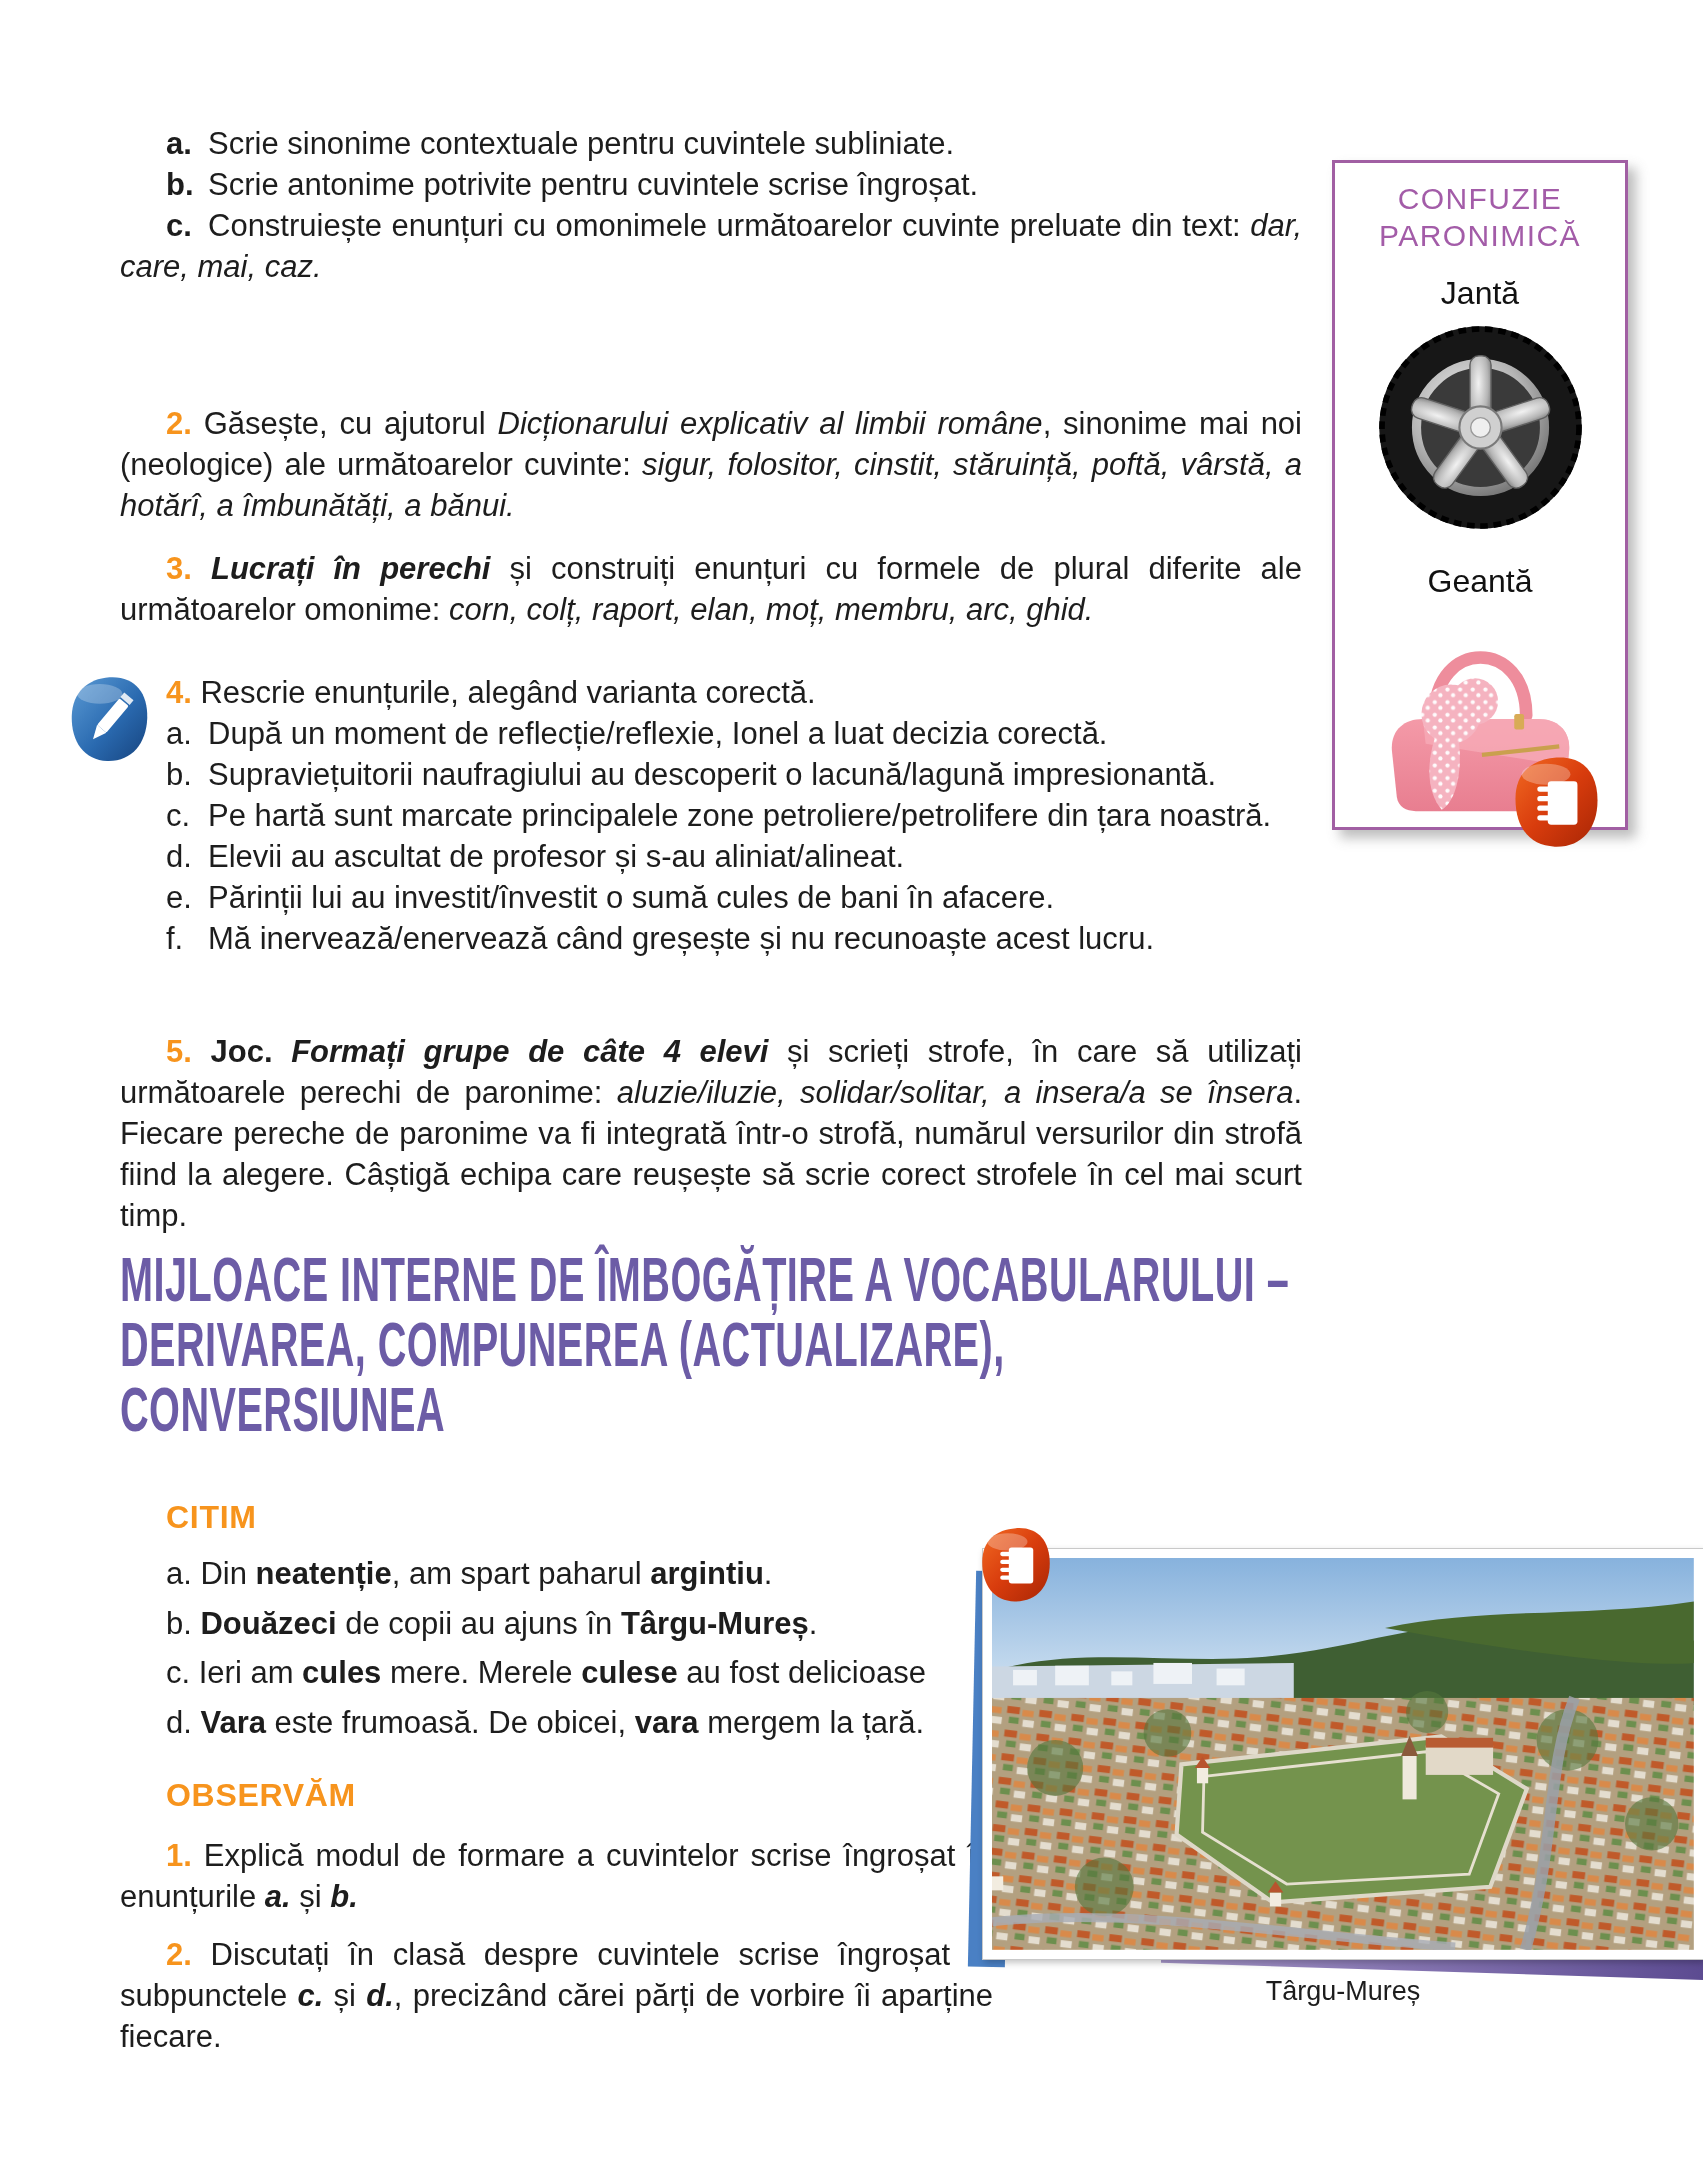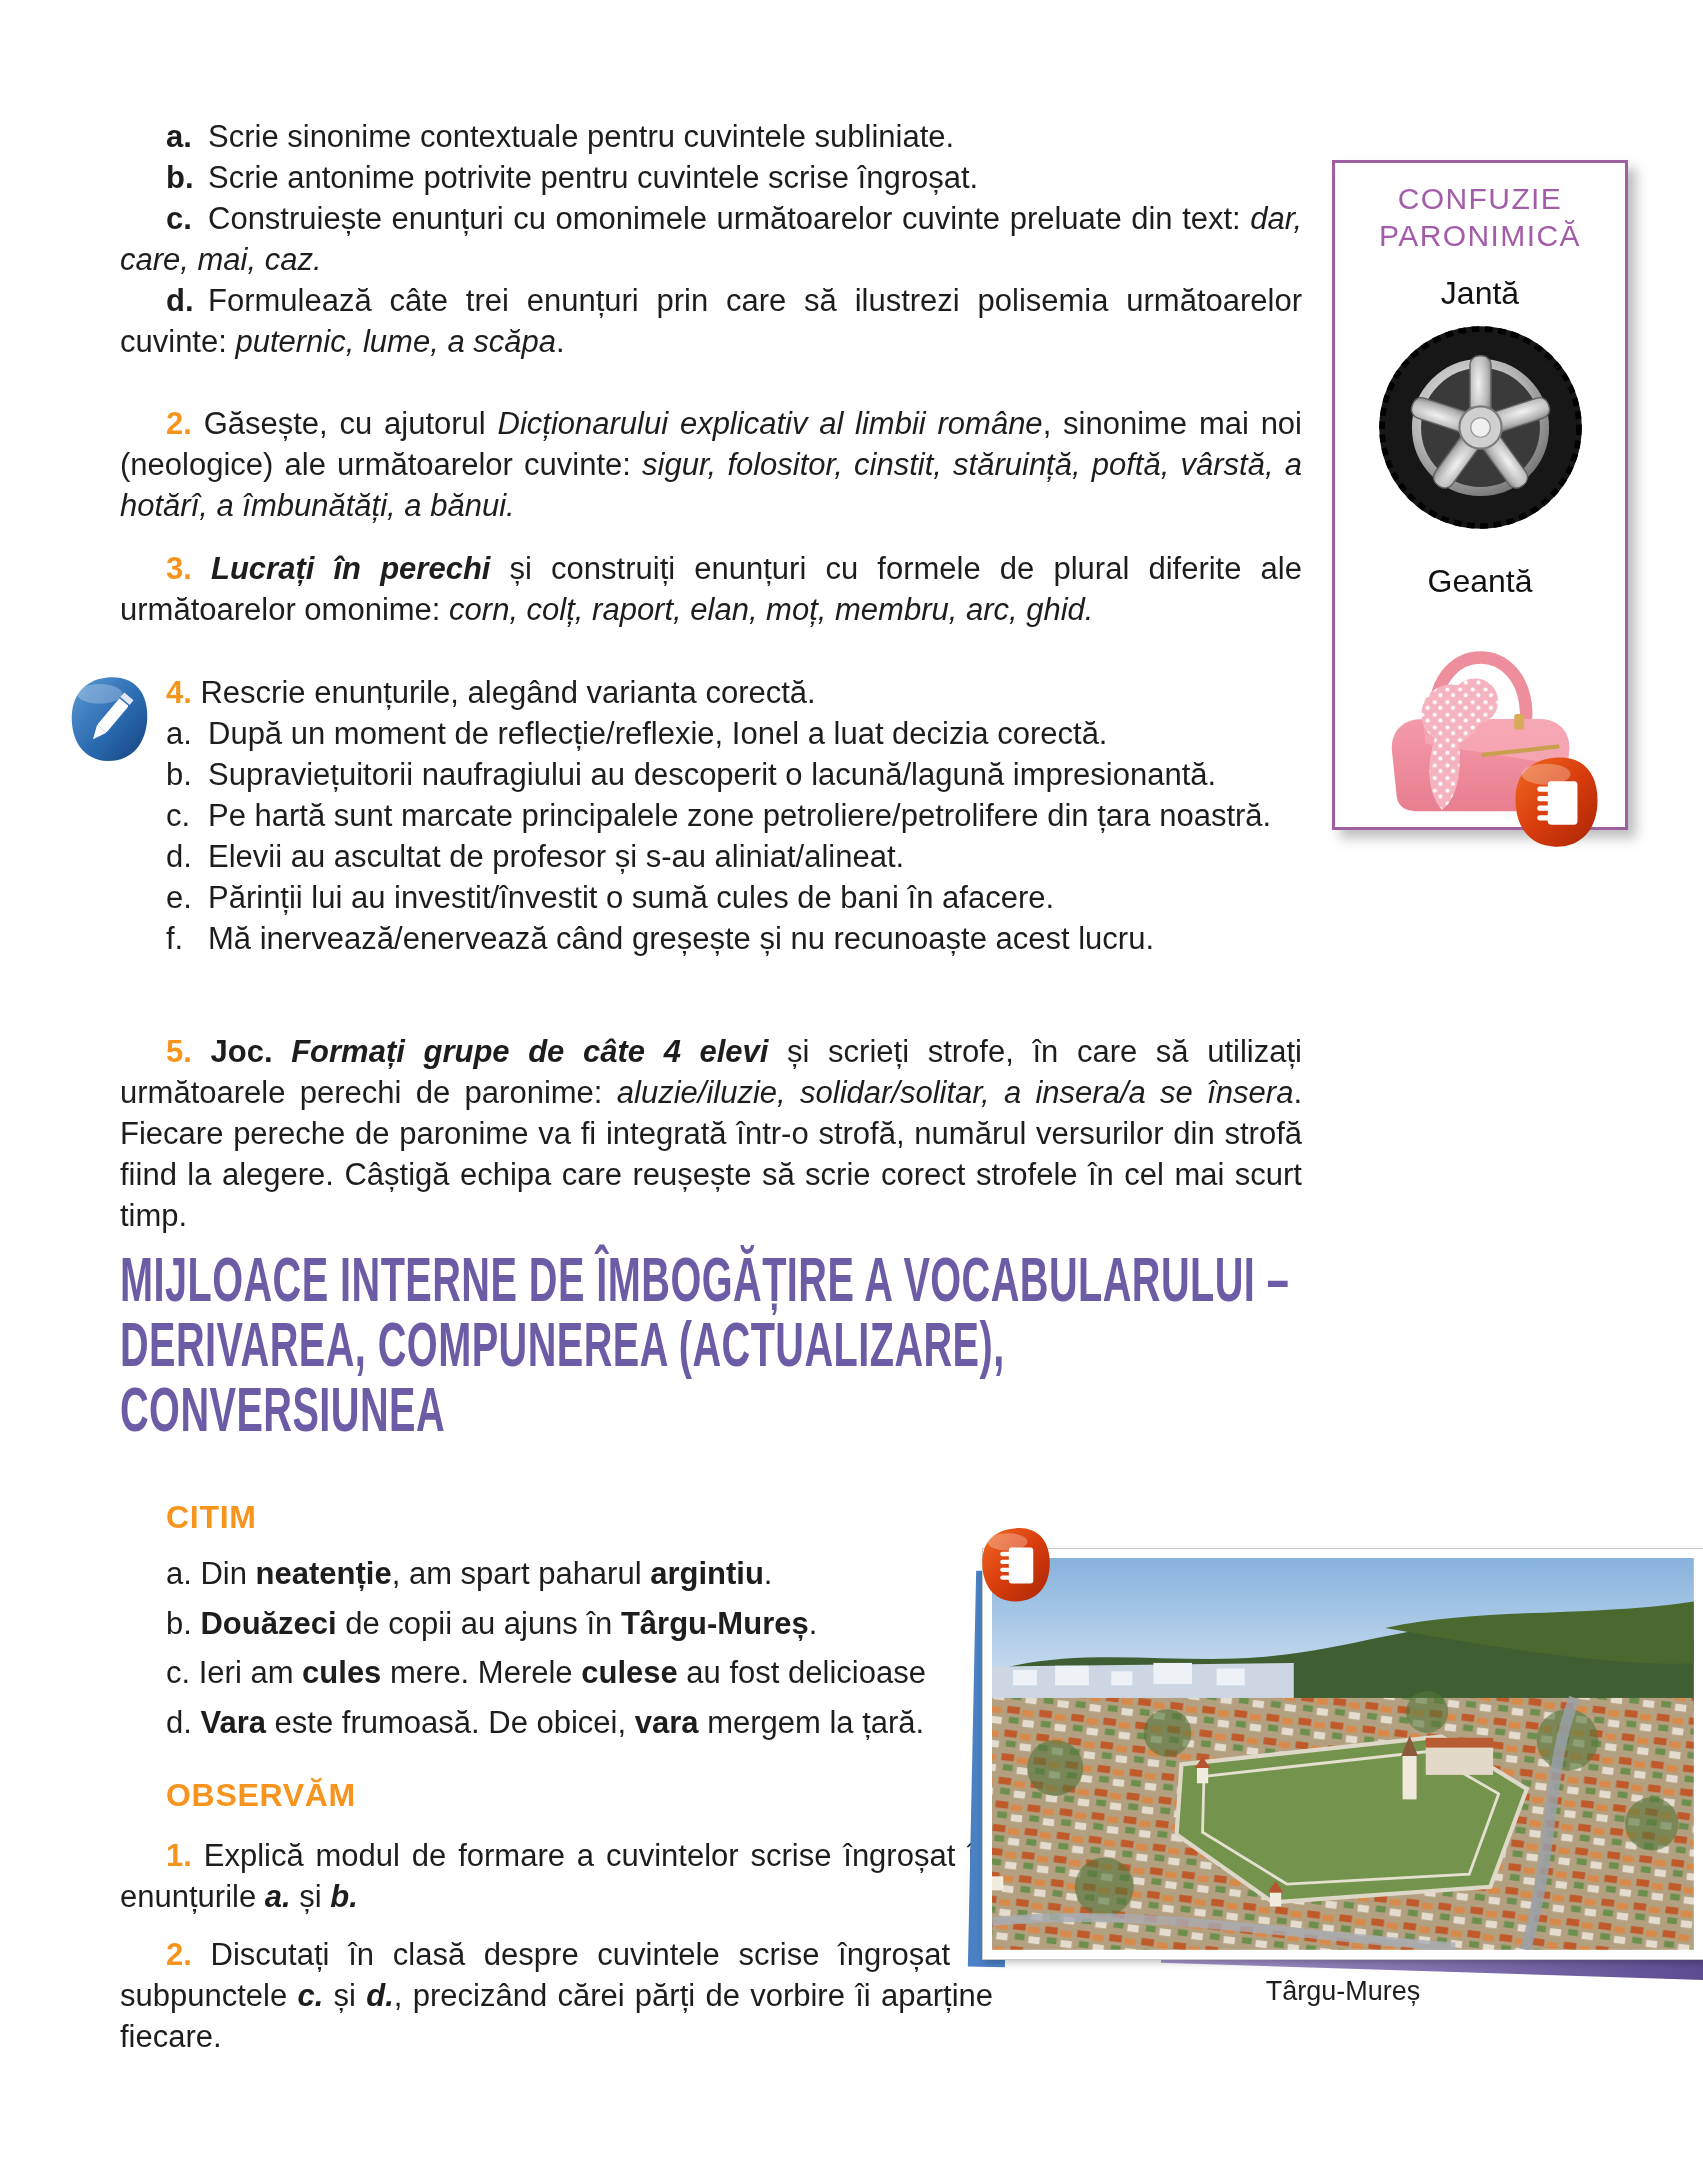--- a/index.html
+++ b/index.html
@@ -9,21 +9,21 @@
   
   .block{position:absolute;left:120px;width:1182px;}
   .para{margin:0;font-size:31px;line-height:41px;text-align:justify;text-indent:46px;}
   .r-num{color:#F7941D;font-weight:bold;}
   .r-b{font-weight:bold;}
   .r-i{font-style:italic;}
   .r-bi{font-weight:bold;font-style:italic;}
   .r-lb{font-weight:bold;display:inline-block;width:42px;text-indent:0;}
   .r-lr{display:inline-block;width:42px;text-indent:0;}
 
-  #toplist{top:116px;}
+  #toplist{top:123px;}
   #ex2{top:403px;}
   #ex3{top:548px;}
   #ex4{top:672px;}
   #ex5{top:1031px;}
 
   
   #heading{top:1247px;width:1877px;transform:scaleX(0.63);transform-origin:left top;}
   .h1line{font-size:63px;line-height:65px;font-weight:bold;color:#6C5CA6;letter-spacing:0.7px;white-space:nowrap;}
 
   
@@ -68,21 +68,20 @@
 </style>
 </head>
 <body>
 
 <div class="page">
 
   <section class="block" id="toplist">
     <p class="para"><span class="r-lb">a.</span><span>Scrie sinonime contextuale pentru cuvintele subliniate.</span></p>
     <p class="para"><span class="r-lb">b.</span><span>Scrie antonime potrivite pentru cuvintele scrise îngroșat.</span></p>
     <p class="para"><span class="r-lb">c.</span><span>Construiește enunțuri cu omonimele următoarelor cuvinte preluate din text: </span><span class="r-i">dar, care, mai, caz.</span></p>
-    <p class="para"><span class="r-lb">d.</span><span>Formulează câte trei enunțuri prin care să ilustrezi polisemia următoarelor cuvinte: </span><span class="r-i">puternic, lume, a scăpa</span><span>.</span></p>
   </section>
 
   <section class="block" id="ex2">
     <p class="para"><span class="r-num">2.</span><span> Găsește, cu ajutorul </span><span class="r-i">Dicționarului explicativ al limbii române</span><span>, sinonime mai noi (neologice) ale următoarelor cuvinte: </span><span class="r-i">sigur, folositor, cinstit, stăruință, poftă, vârstă, a hotărî, a îmbunătăți, a bănui.</span></p>
   </section>
 
   <section class="block" id="ex3">
     <p class="para"><span class="r-num">3.</span><span> </span><span class="r-bi">Lucrați în perechi</span><span> și construiți enunțuri cu formele de plural diferite ale următoarelor omonime: </span><span class="r-i">corn, colț, raport, elan, moț, membru, arc, ghid.</span></p>
   </section>
 

